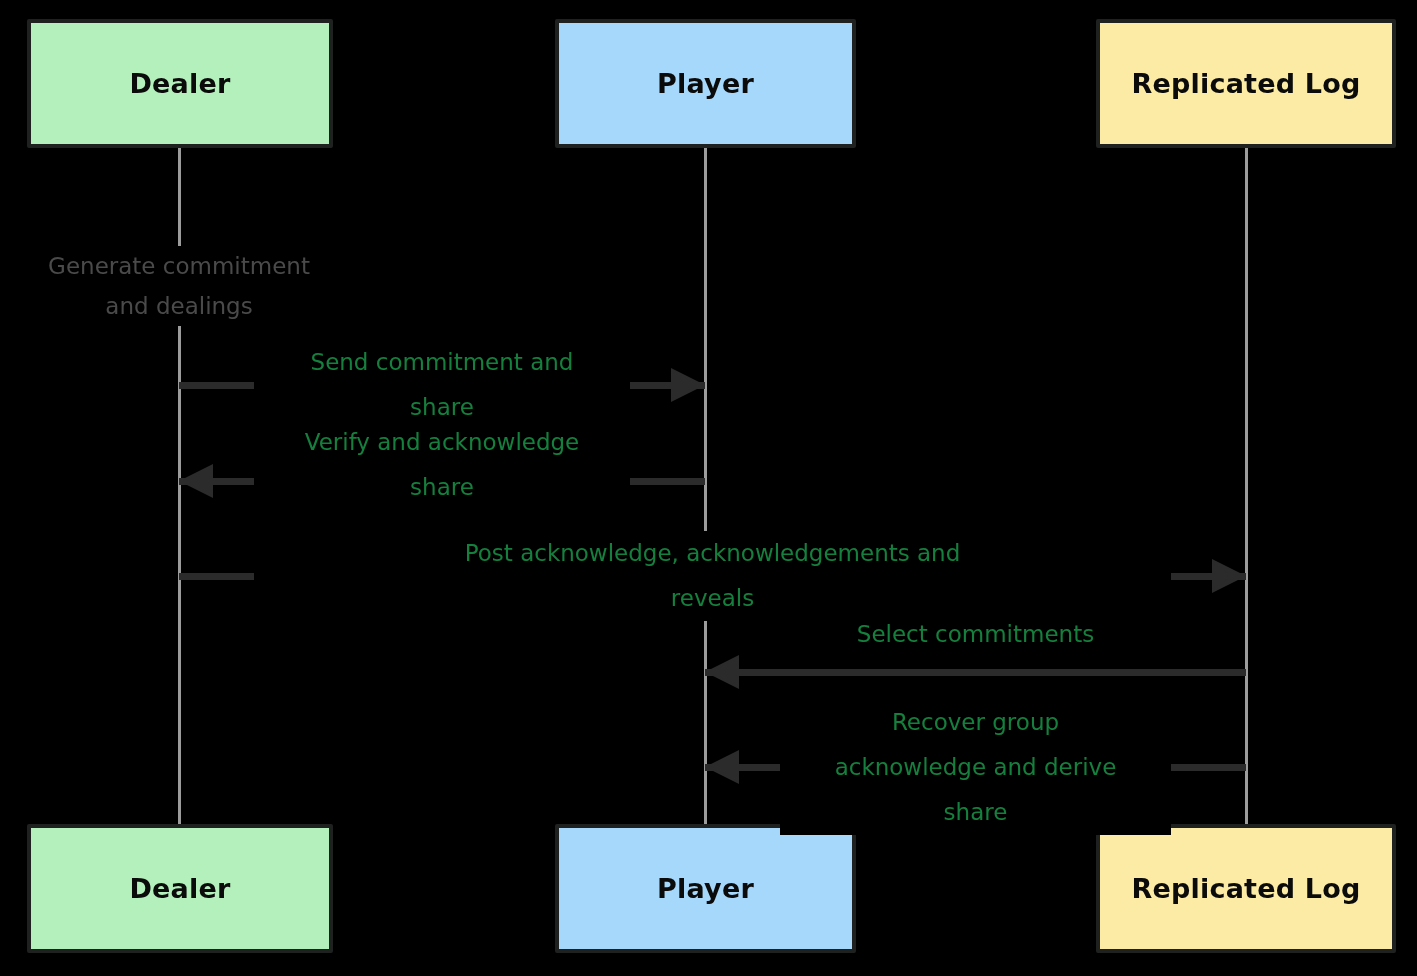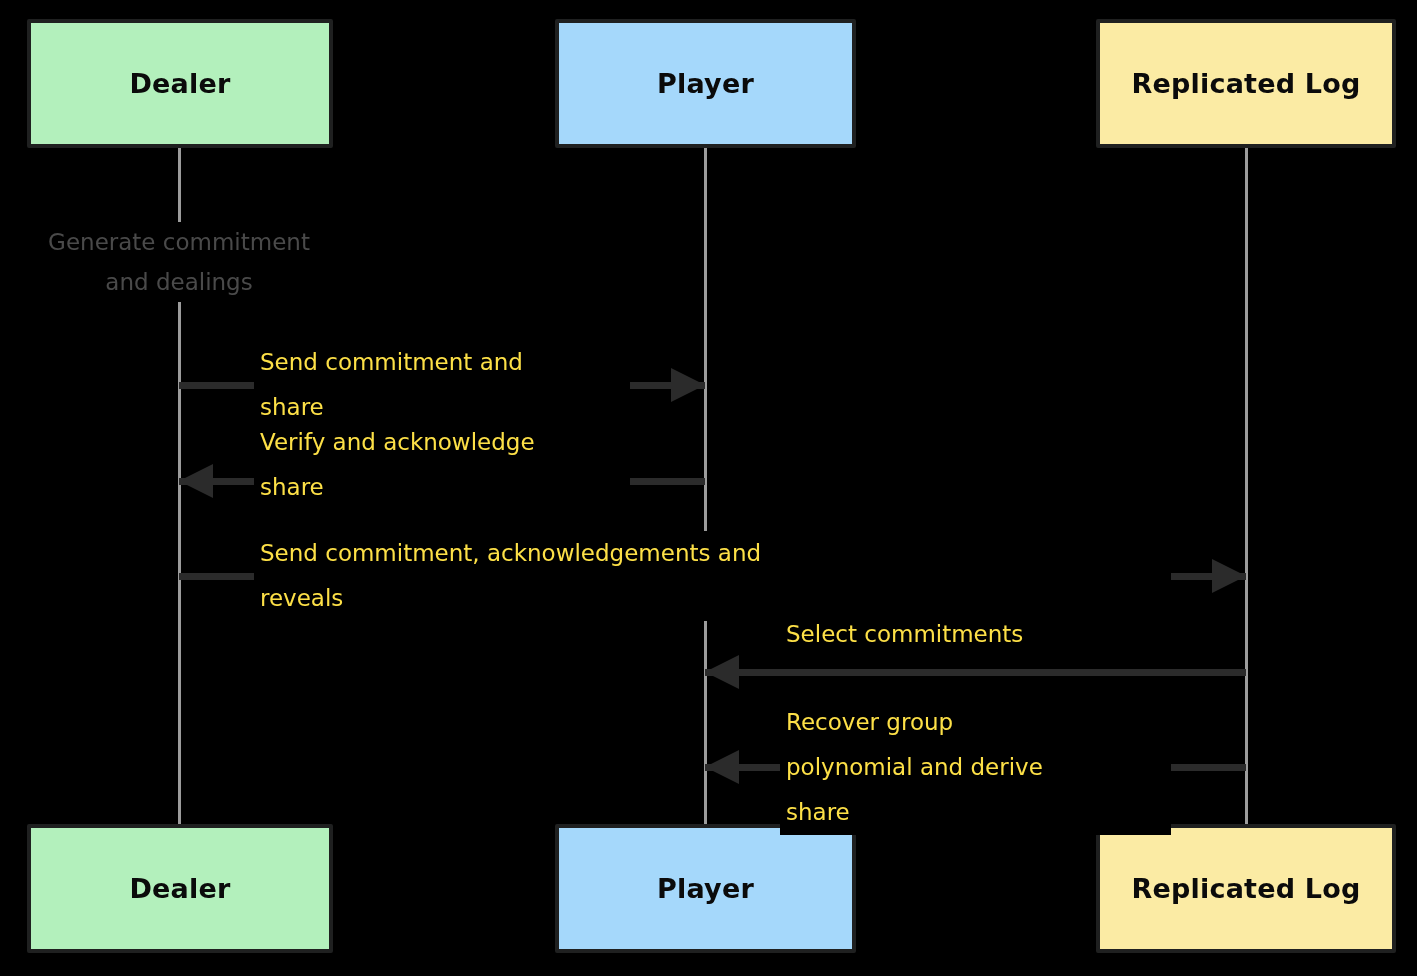--- a/index.html
+++ b/index.html
@@ -63,38 +63,40 @@
   }
   .arrow-head.left {
     border-top: 17px solid transparent;
     border-bottom: 17px solid transparent;
     border-right: 34px solid #2b2b2b;
   }
 
   
   .msg-text {
     position: absolute;
+    text-align: center;
     font-family: "DejaVu Sans", sans-serif;
     font-size: 23px;
     line-height: 45px;
-    color: #fde047;
+    color: #15803d;
     background: #000000;
     white-space: pre-line;
     padding: 0 6px;
     box-sizing: border-box;
   }
   .note-text {
     position: absolute;
     text-align: center;
     font-family: "DejaVu Sans", sans-serif;
     font-size: 23px;
     line-height: 40px;
     color: #4a4a4a;
     background: #000000;
     white-space: pre-line;
+    margin-top: 24px;
   }
 </style>
 </head>
 <body>
 
 <div id="canvas">
 
   <div id="lifelines">
       <div class="lifeline" style="left: 178px; top: 148px; height: 676px;"></div>
       <div class="lifeline" style="left: 704px; top: 148px; height: 676px;"></div>
@@ -138,21 +140,21 @@
       </div>
     </div>
 
   <div id="labels">
       <div class="note-text" style="left: 19px; top: 222px; width: 320px;">Generate commitment
 and dealings</div>
       <div class="msg-text" style="left: 254px; width: 376px; top: 340px;">Send commitment and
 share</div>
       <div class="msg-text" style="left: 254px; width: 376px; top: 420px;">Verify and acknowledge
 share</div>
-      <div class="msg-text" style="left: 254px; width: 917px; top: 531px;">Send commitment, acknowledgements and
+      <div class="msg-text" style="left: 254px; width: 917px; top: 531px;">Post acknowledge, acknowledgements and
 reveals</div>
       <div class="msg-text" style="left: 780px; width: 391px; top: 612px;">Select commitments</div>
       <div class="msg-text" style="left: 780px; width: 391px; top: 700px;">Recover group
-polynomial and derive
+acknowledge and derive
 share</div>
     </div>
 
 </div>
 
 </body></html>

